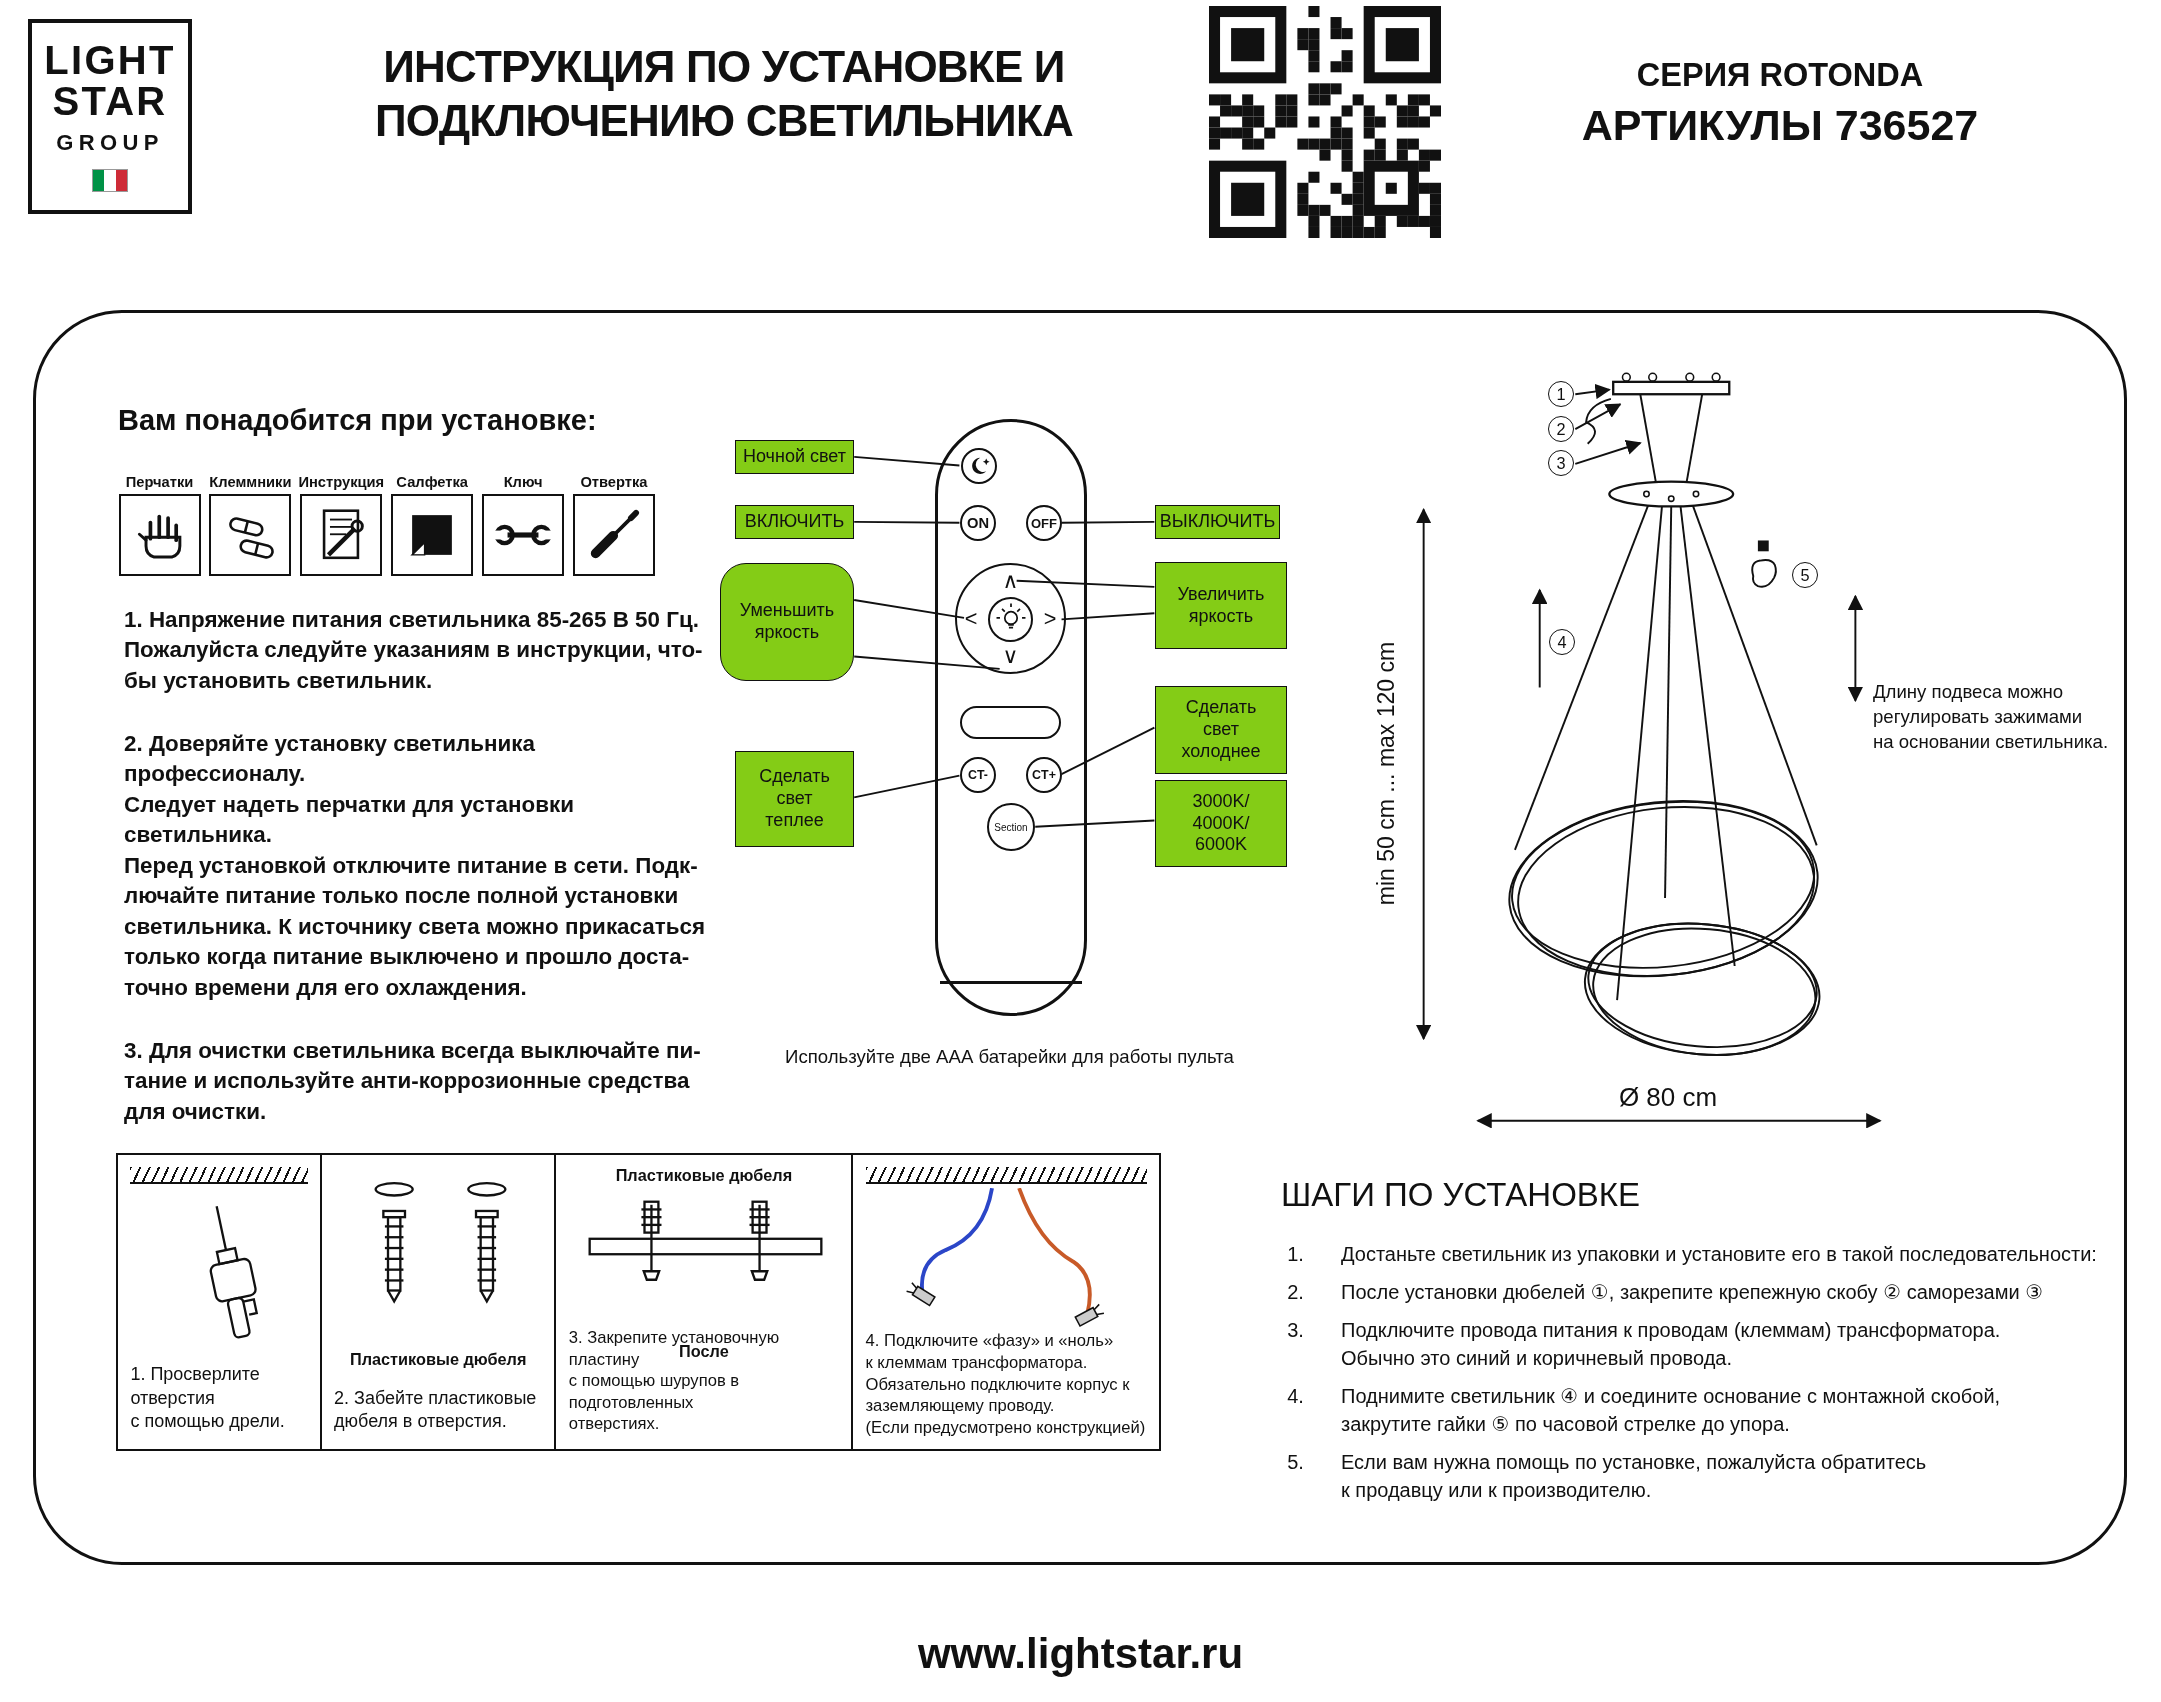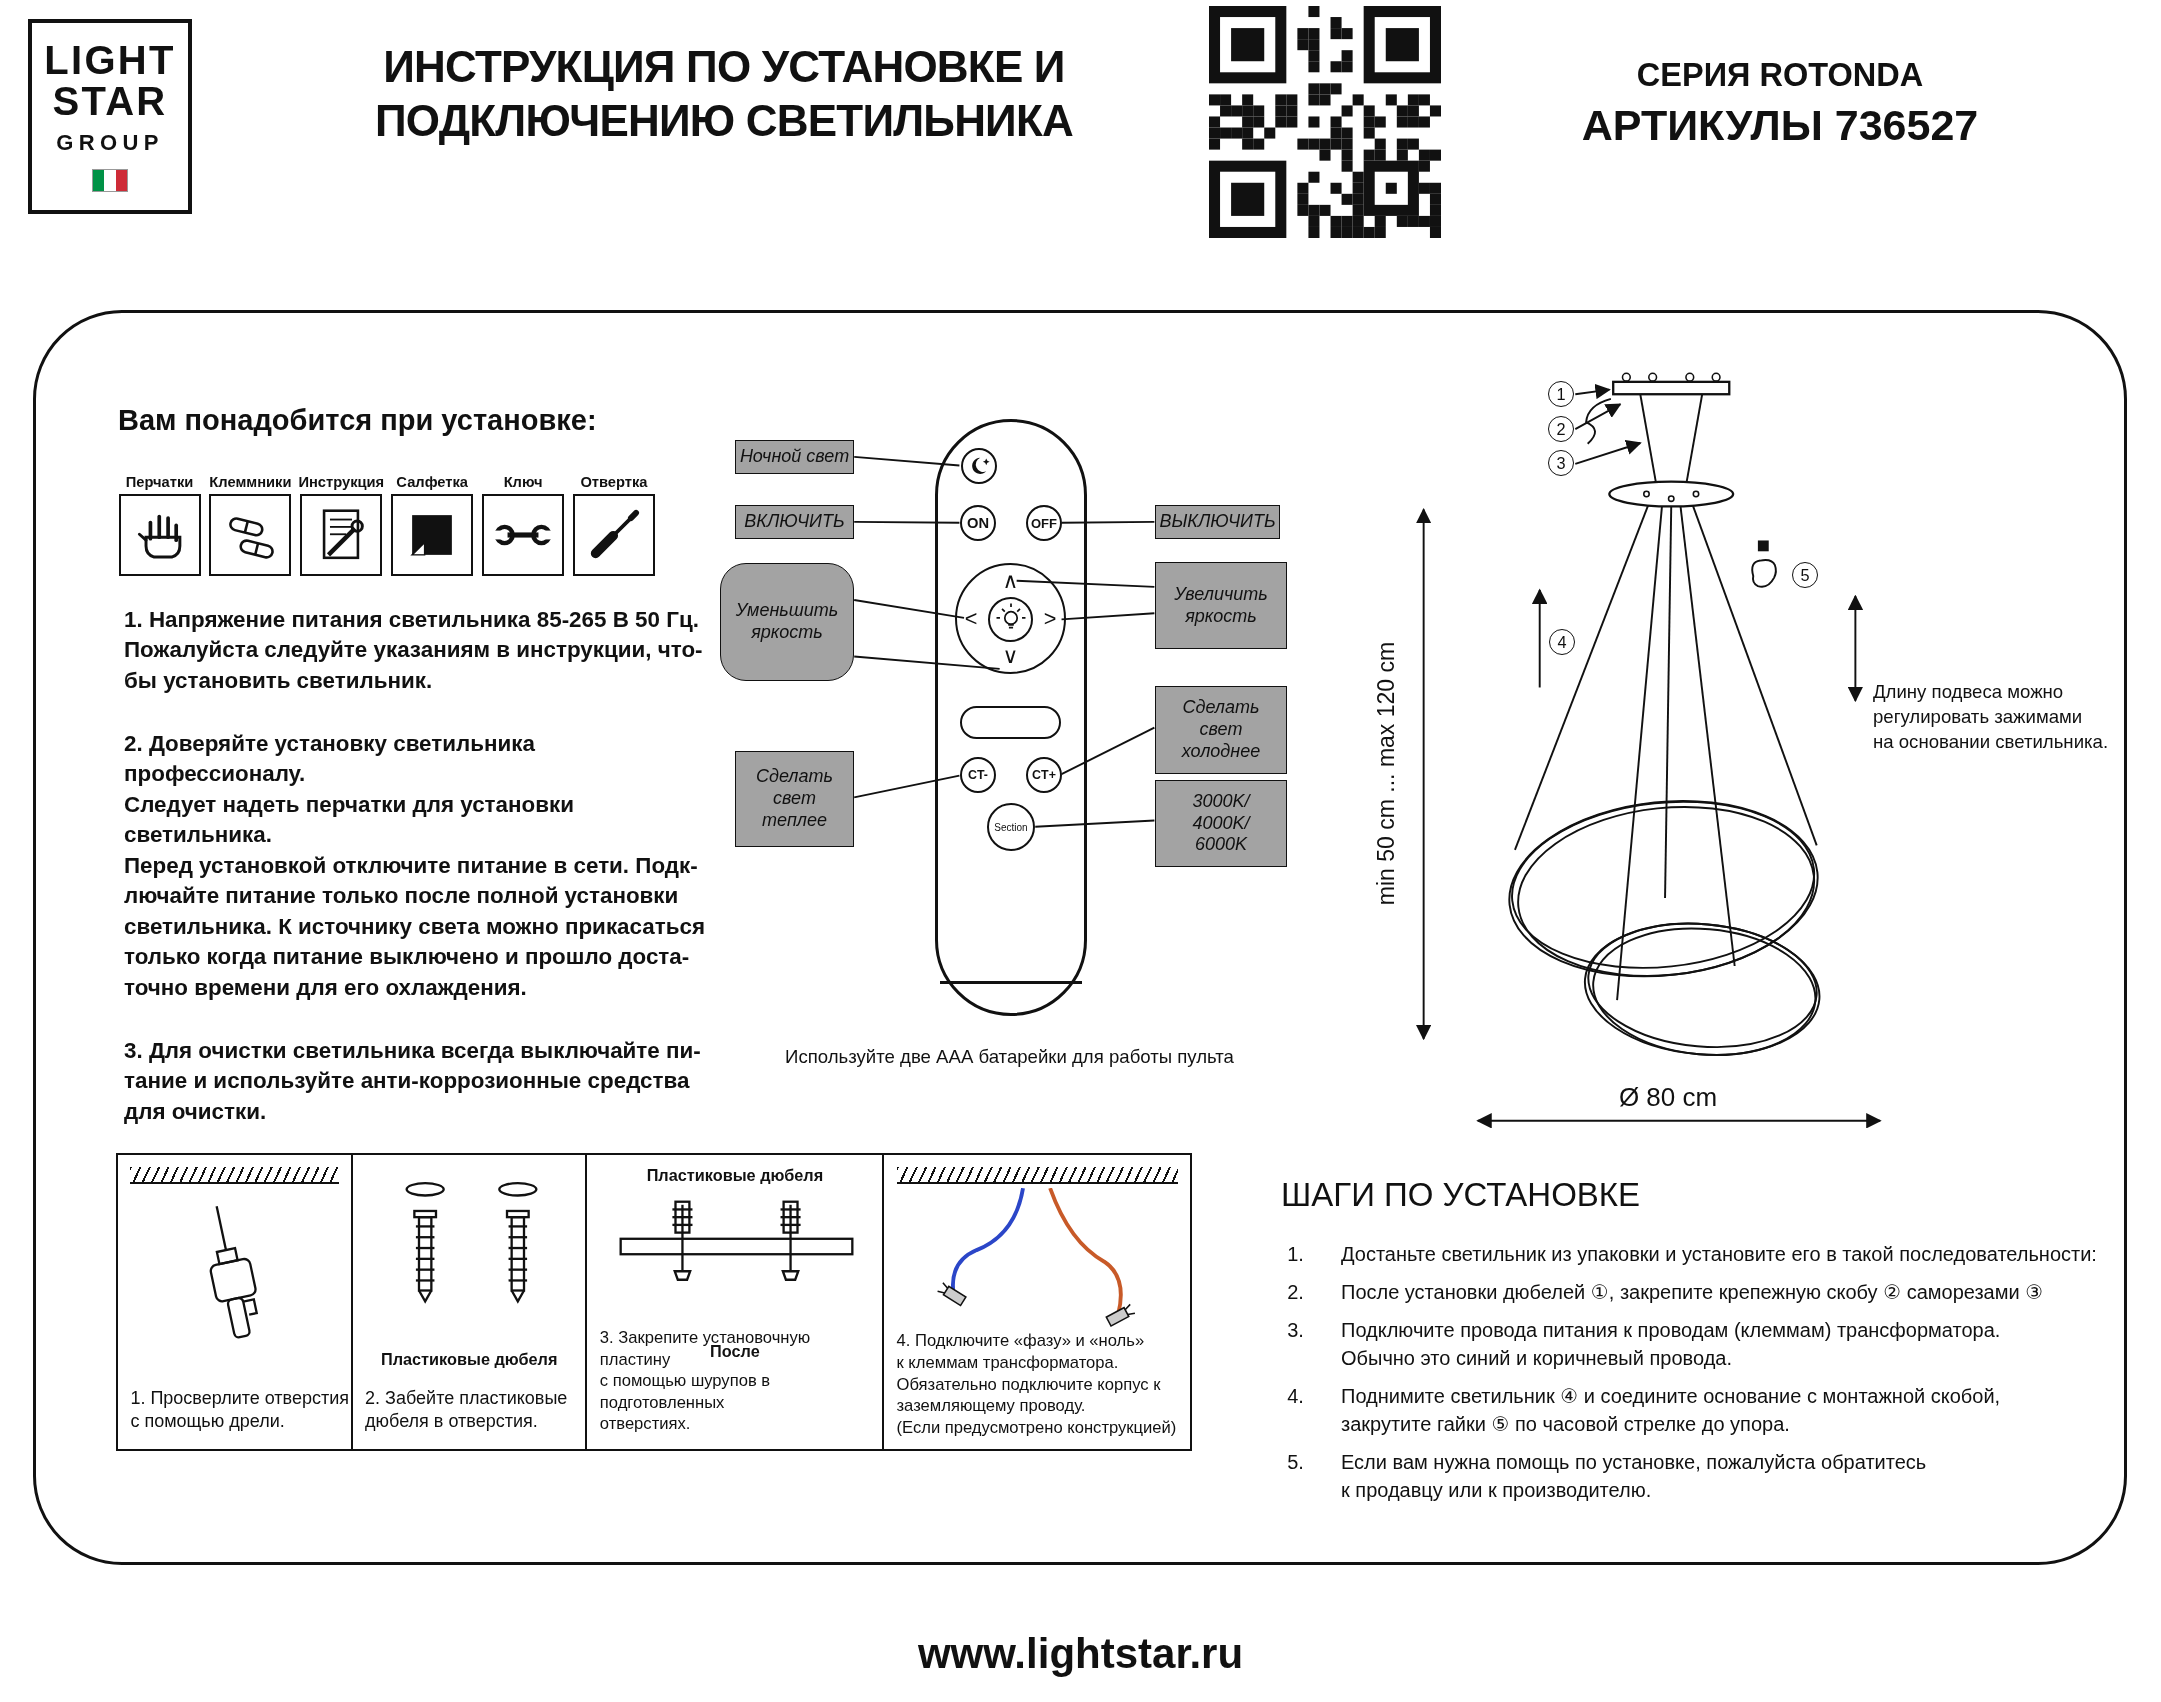--- a/index.html
+++ b/index.html
@@ -35,22 +35,22 @@
   .tool-box { width:82px; height:82px; border:2.3px solid #111; display:flex;
               align-items:center; justify-content:center; }
   .needs-paras { left:124px; top:605px; width:596px; font-size:22.4px; font-weight:bold; line-height:1.36; }
   .needs-paras .para { margin-bottom:32.5px; }
 
   
   .remote-body { left:935px; top:419px; width:152px; height:597px;
                  border:3.1px solid #111; border-radius:76px; }
   .rbtn { border:2.3px solid #111; border-radius:50%; background:#fff; display:flex;
           align-items:center; justify-content:center; font-weight:bold; }
-  .rlabel { border:1.5px solid #111; background:#a3a3a3; display:flex; align-items:center;
-            justify-content:center; text-align:center; font-size:18px; line-height:1.22;font-style:italic; }
+  .rlabel { border:1.5px solid #111; background:#84cc16; display:flex; align-items:center;
+            justify-content:center; text-align:center; font-size:18px; line-height:1.22; }
   .dpad { left:955px; top:563px; width:111px; height:111px; border:2.3px solid #111;
           border-radius:50%; }
   .dpad span { position:absolute; font-size:21.7px; }
   .pill { left:960px; top:706px; width:101px; height:32.5px; border:2.3px solid #111; border-radius:17px; }
   .remote-divider { left:940px; top:981px; width:142px; height:3.1px; background:#111; }
   .remote-caption { left:758px; top:1046px; width:503px; font-size:18.6px; text-align:center; }
 
   
   .callout { width:26px; height:26px; border:1.9px solid #111; border-radius:50%; background:#fff;
              display:flex; align-items:center; justify-content:center; font-size:16.3px; }
@@ -485,21 +485,21 @@
   </div>
 
 <div class="abs height-label">min 50 cm ... max 120 cm</div>
 <div class="abs diam-label">Ø 80 cm</div>
 <div class="abs diagram-note pre">Длину подвеса можно
 регулировать зажимами
 на основании светильника.</div>
 
 <div class="abs install-row">
 
-  <div class="ibox" style="width:237px;">
+  <div class="ibox" style="width:206px;">
     <div class="hatch" style="left:12.4px;right:12.4px;top:12.4px;"></div>
     <svg class="abs" style="left:31px;top:40px;" width="170" height="178" viewBox="0 0 220 230">
       <g transform="rotate(-12 110 120)" stroke="#111" fill="none" stroke-width="3">
         <line x1="110" y1="12" x2="110" y2="70"></line>
         <rect x="98" y="70" width="24" height="16"></rect>
         <rect x="85" y="86" width="52" height="48" rx="8"></rect>
         <rect x="98" y="134" width="20" height="50" rx="6"></rect>
         <path d="M118 140 h14 v18 h-10"></path>
       </g>
     </svg>

